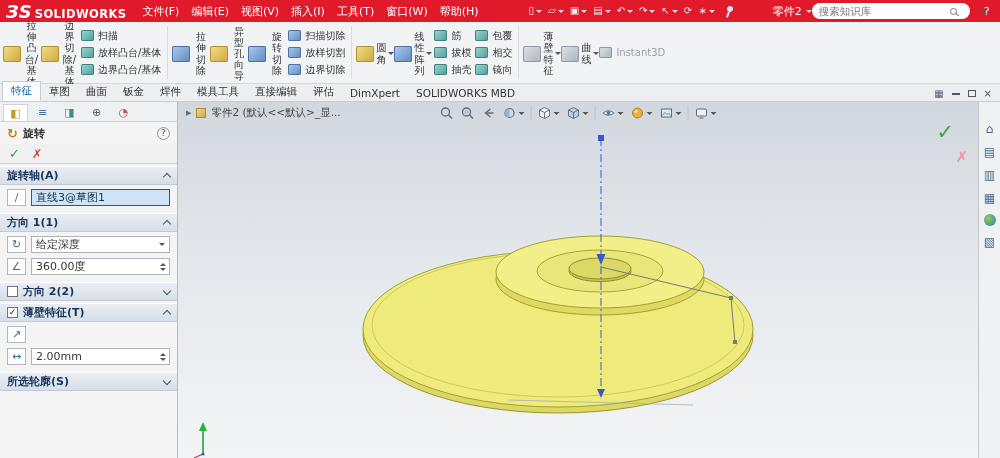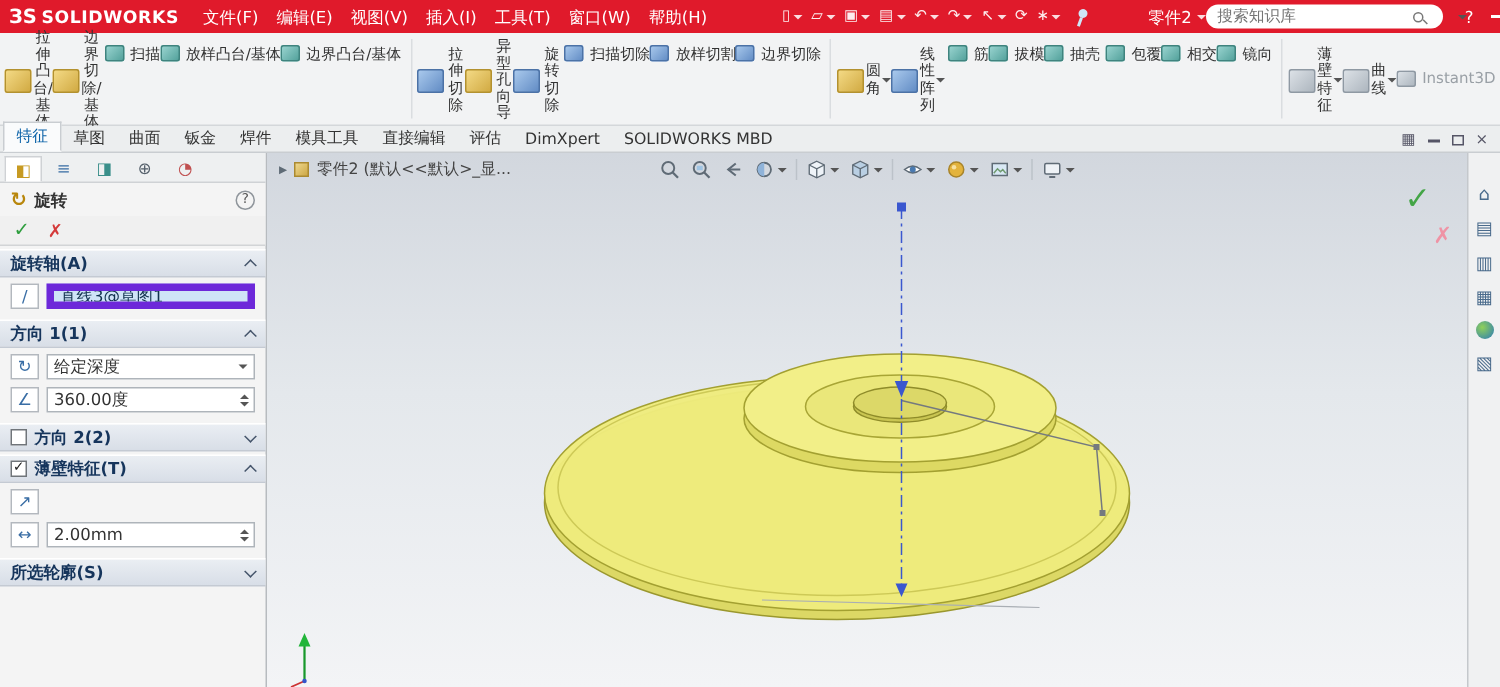--- a/index.html
+++ b/index.html
@@ -3,21 +3,21 @@
 <meta charset="utf-8">
 <style>
   *{margin:0;padding:0;box-sizing:border-box}
   html,body{width:1000px;height:458px;overflow:hidden}
   body{font-family:"DejaVu Sans","Liberation Sans",sans-serif;font-size:11px;background:#fff;color:#333}
   .app{width:1000px;height:458px;display:flex;flex-direction:column}
 
   
   .menubar{height:22px;background:#e01a2b;display:flex;align-items:center;color:#fff;padding:0 6px;flex-shrink:0}
   .logo{display:flex;align-items:baseline;gap:3px;margin-right:10px}
-  .logo-mark{font-weight:bold;font-size:13px}
+  .logo-mark{font-weight:bold;font-style:italic;font-size:18px}
   .logo-text{font-weight:bold;font-size:11.5px;letter-spacing:.4px}
   .menu-item{padding:2px 6px;font-size:11px;white-space:nowrap;cursor:default}
   .mb-tools{display:flex;align-items:center;gap:2px;margin-left:42px}
   .mb-tool{display:flex;align-items:center;gap:2px;padding:1px 2px}
   .mb-glyph{color:rgba(255,255,255,.92);font-size:10px;line-height:12px}
   .tri-down{width:0;height:0;border-left:3px solid transparent;border-right:3px solid transparent;border-top:3px solid #666;display:inline-block}
   .tri-down.light{border-top-color:rgba(255,255,255,.85)}
   .tri-down.dark{border-top-color:#555}
   .pin-wrap{margin-left:8px;width:12px;height:14px;position:relative;display:inline-block}
   .pin-icon{position:absolute;left:2px;top:2px;width:6px;height:6px;border-radius:50%;background:#cfe6f7;transform:rotate(20deg)}
@@ -35,21 +35,21 @@
   
   .ribbon{height:62px;background:#f2f3f4;border-bottom:1px solid #d4d7da;display:flex;align-items:stretch;padding:2px 3px;flex-shrink:0}
   .rb-large{width:38px;display:flex;flex-direction:row;align-items:center;padding-top:2px;gap:1px;text-align:center}
   .rb-label{font-size:10px;line-height:1.12;color:#333}
   .ric{width:18px;height:16px;border-radius:2px;flex-shrink:0}
   .ric.sm{width:13px;height:11px}
   .v-gold{background:linear-gradient(135deg,#f6dd8a,#cfa73e);box-shadow:inset 0 0 0 1px #b3912f}
   .v-teal{background:linear-gradient(135deg,#9fd8d4,#4d9d97);box-shadow:inset 0 0 0 1px #3f837e}
   .v-blue{background:linear-gradient(135deg,#aecdef,#5d88c2);box-shadow:inset 0 0 0 1px #4c72a6}
   .v-gray{background:linear-gradient(135deg,#dfe4e9,#aab3bc);box-shadow:inset 0 0 0 1px #8f99a3}
-  .rb-stack{display:flex;flex-direction:row;justify-content:space-between;padding:3px 2px}
+  .rb-stack{display:flex;flex-direction:column;justify-content:space-between;padding:3px 2px}
   .rb-small{display:flex;align-items:center;gap:4px;height:17px;white-space:nowrap;font-size:10px}
   .rb-sep{width:1px;background:#dadde0;margin:2px 4px}
   .rb-center{display:flex;align-items:center}
   .disabled .rb-label{color:#9aa0a6}
 
   
   .tabbar{height:18px;background:#eceeef;border-bottom:1px solid #c9cdd1;display:flex;align-items:flex-end;padding:0 2px;flex-shrink:0}
   .tab{padding:2px 8px 2px;font-size:10.5px;color:#333;white-space:nowrap}
   .tab.active{background:#fafbfc;border:1px solid #c9cdd1;border-bottom:1px solid #fafbfc;color:#0b62a8}
   .doc-controls{margin-left:auto;display:flex;align-items:center;gap:8px;padding:0 6px 2px}
@@ -72,21 +72,21 @@
   .okrow{height:20px;display:flex;align-items:center;gap:12px;padding:0 9px;border-bottom:1px solid #d2d4d6;background:#f0f0f0}
   .ok{color:#2e9e3e;font-weight:bold;font-size:13px}
   .cancel{color:#d43a3a;font-weight:bold;font-size:12px}
   .sect-h{height:19px;background:linear-gradient(#eaeef3,#d8dee7);border-top:1px solid #fff;border-bottom:1px solid #c4cad3;display:flex;align-items:center;padding:0 7px;color:#16355c;font-weight:bold;margin-top:2px}
   .chev{width:6px;height:6px;border-right:1.6px solid #44546a;border-bottom:1.6px solid #44546a;margin-left:auto;flex-shrink:0}
   .chev.up{transform:rotate(-135deg);margin-top:3px}
   .chev.down{transform:rotate(45deg);margin-bottom:2px}
   .sect-b{padding:4px 7px 5px;display:flex;flex-direction:column;gap:5px}
   .frow{display:flex;align-items:center;gap:5px}
   .ficon{width:19px;height:17px;border:1px solid #b3b8be;background:#fff;display:flex;align-items:center;justify-content:center;font-size:11px;color:#3a6ea5;flex-shrink:0}
-  .sel-field{flex:1;height:17px;background:#cfe4f7;border:5px solid #6d28d9;display:flex;align-items:center;padding:0 4px;color:#12324f;overflow:hidden;white-space:nowrap}
+  .sel-field{flex:1;height:17px;background:#cfe4f7;border:1px solid #6d28d9;display:flex;align-items:center;padding:0 4px;color:#12324f;overflow:hidden;white-space:nowrap}
   .dd{flex:1;height:17px;background:#fff;border:1px solid #aeb4ba;display:flex;align-items:center;justify-content:space-between;padding:0 4px}
   .spin{flex:1;height:17px;background:#fff;border:1px solid #aeb4ba;display:flex;align-items:center;justify-content:space-between;padding:0 3px 0 4px}
   .spin-arrows{display:flex;flex-direction:column;gap:2px;align-items:center}
   .tri-up-s{width:0;height:0;border-left:3px solid transparent;border-right:3px solid transparent;border-bottom:3px solid #555}
   .tri-down-s{width:0;height:0;border-left:3px solid transparent;border-right:3px solid transparent;border-top:3px solid #555}
   .cb{width:11px;height:11px;border:1px solid #70757a;background:#fff;margin-right:5px;display:flex;align-items:center;justify-content:center;font-size:9px;line-height:9px;color:#222;flex-shrink:0;font-weight:normal}
 
   
   .viewport{flex:1;position:relative;background:linear-gradient(180deg,#d2d7de 0%,#e4e8ec 45%,#f3f4f6 100%);min-width:0}
   .model-svg{position:absolute;inset:0;width:100%;height:100%}

